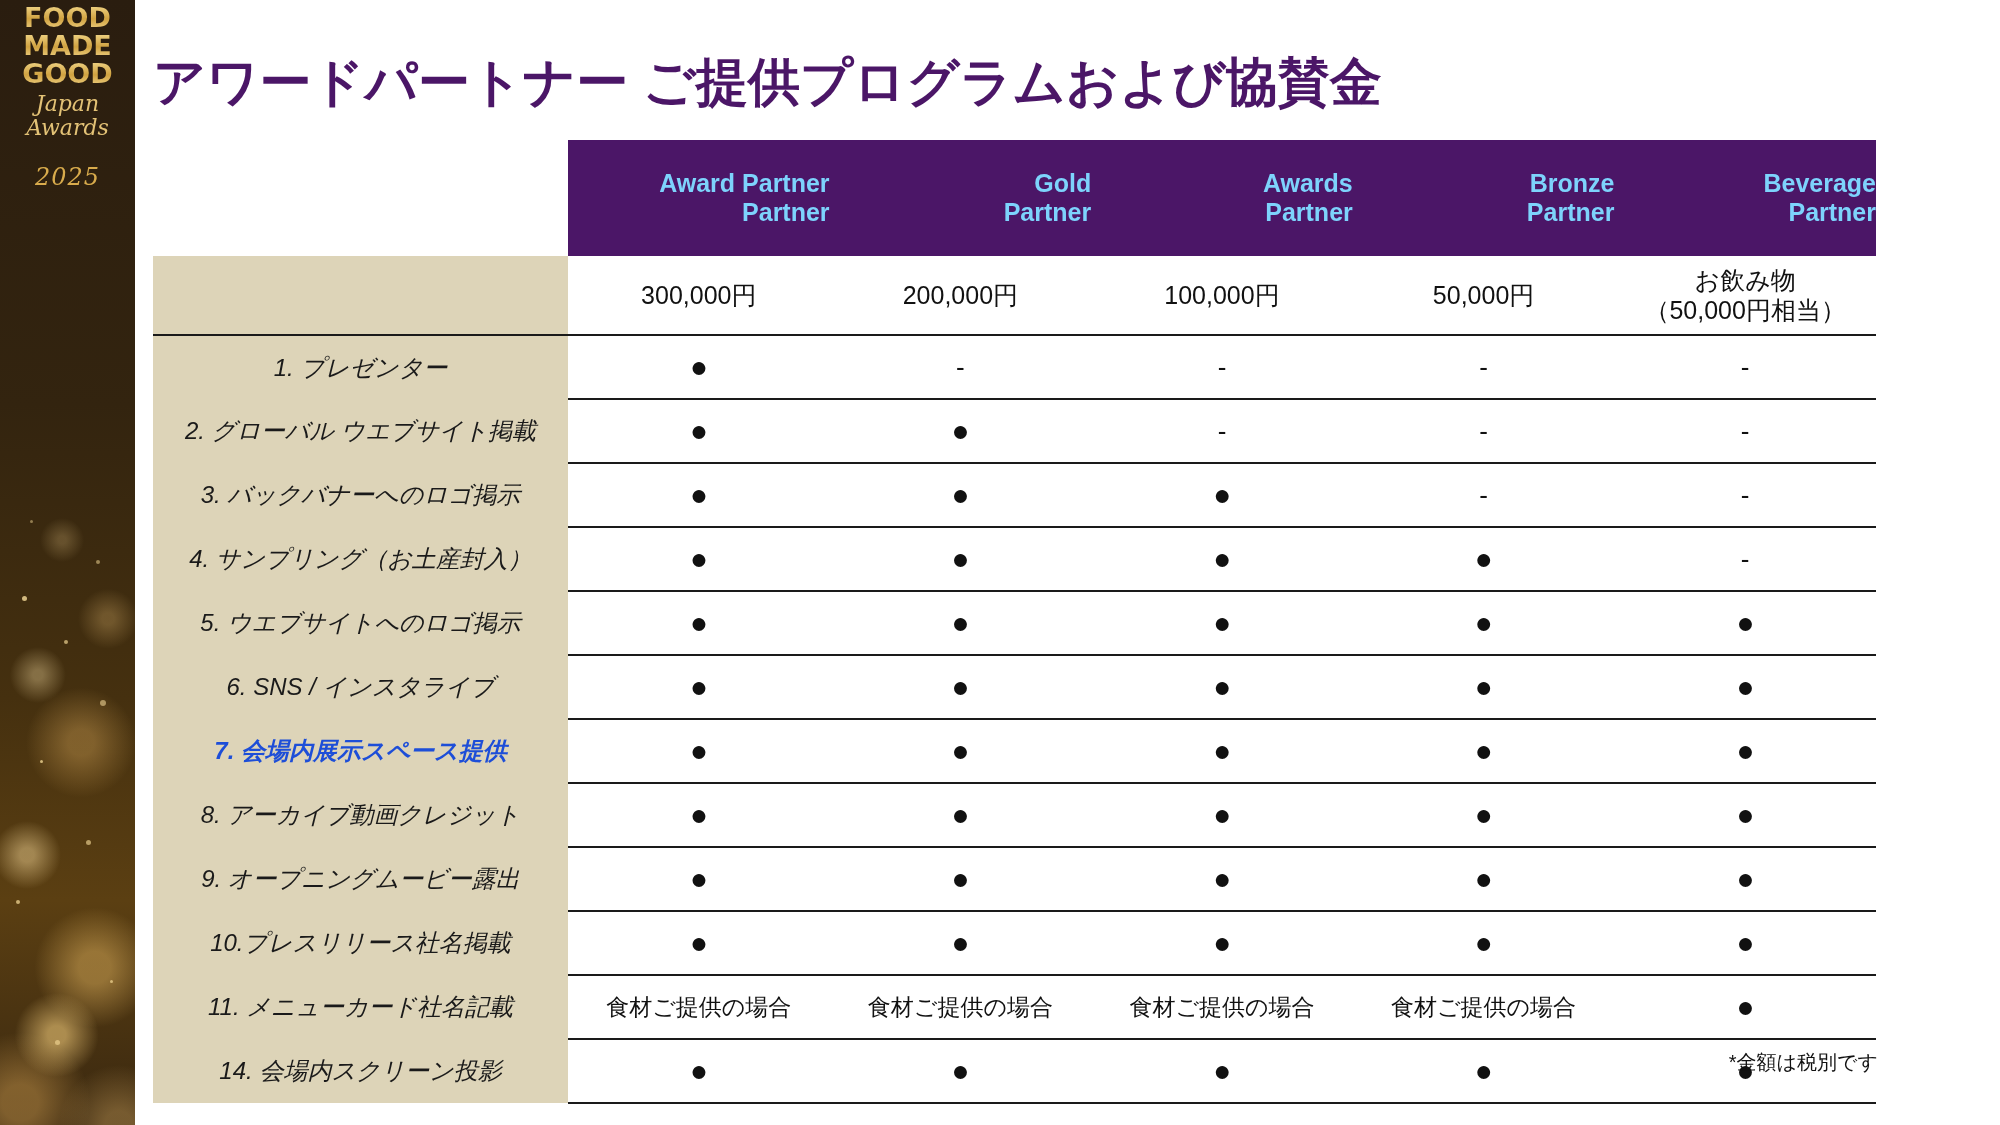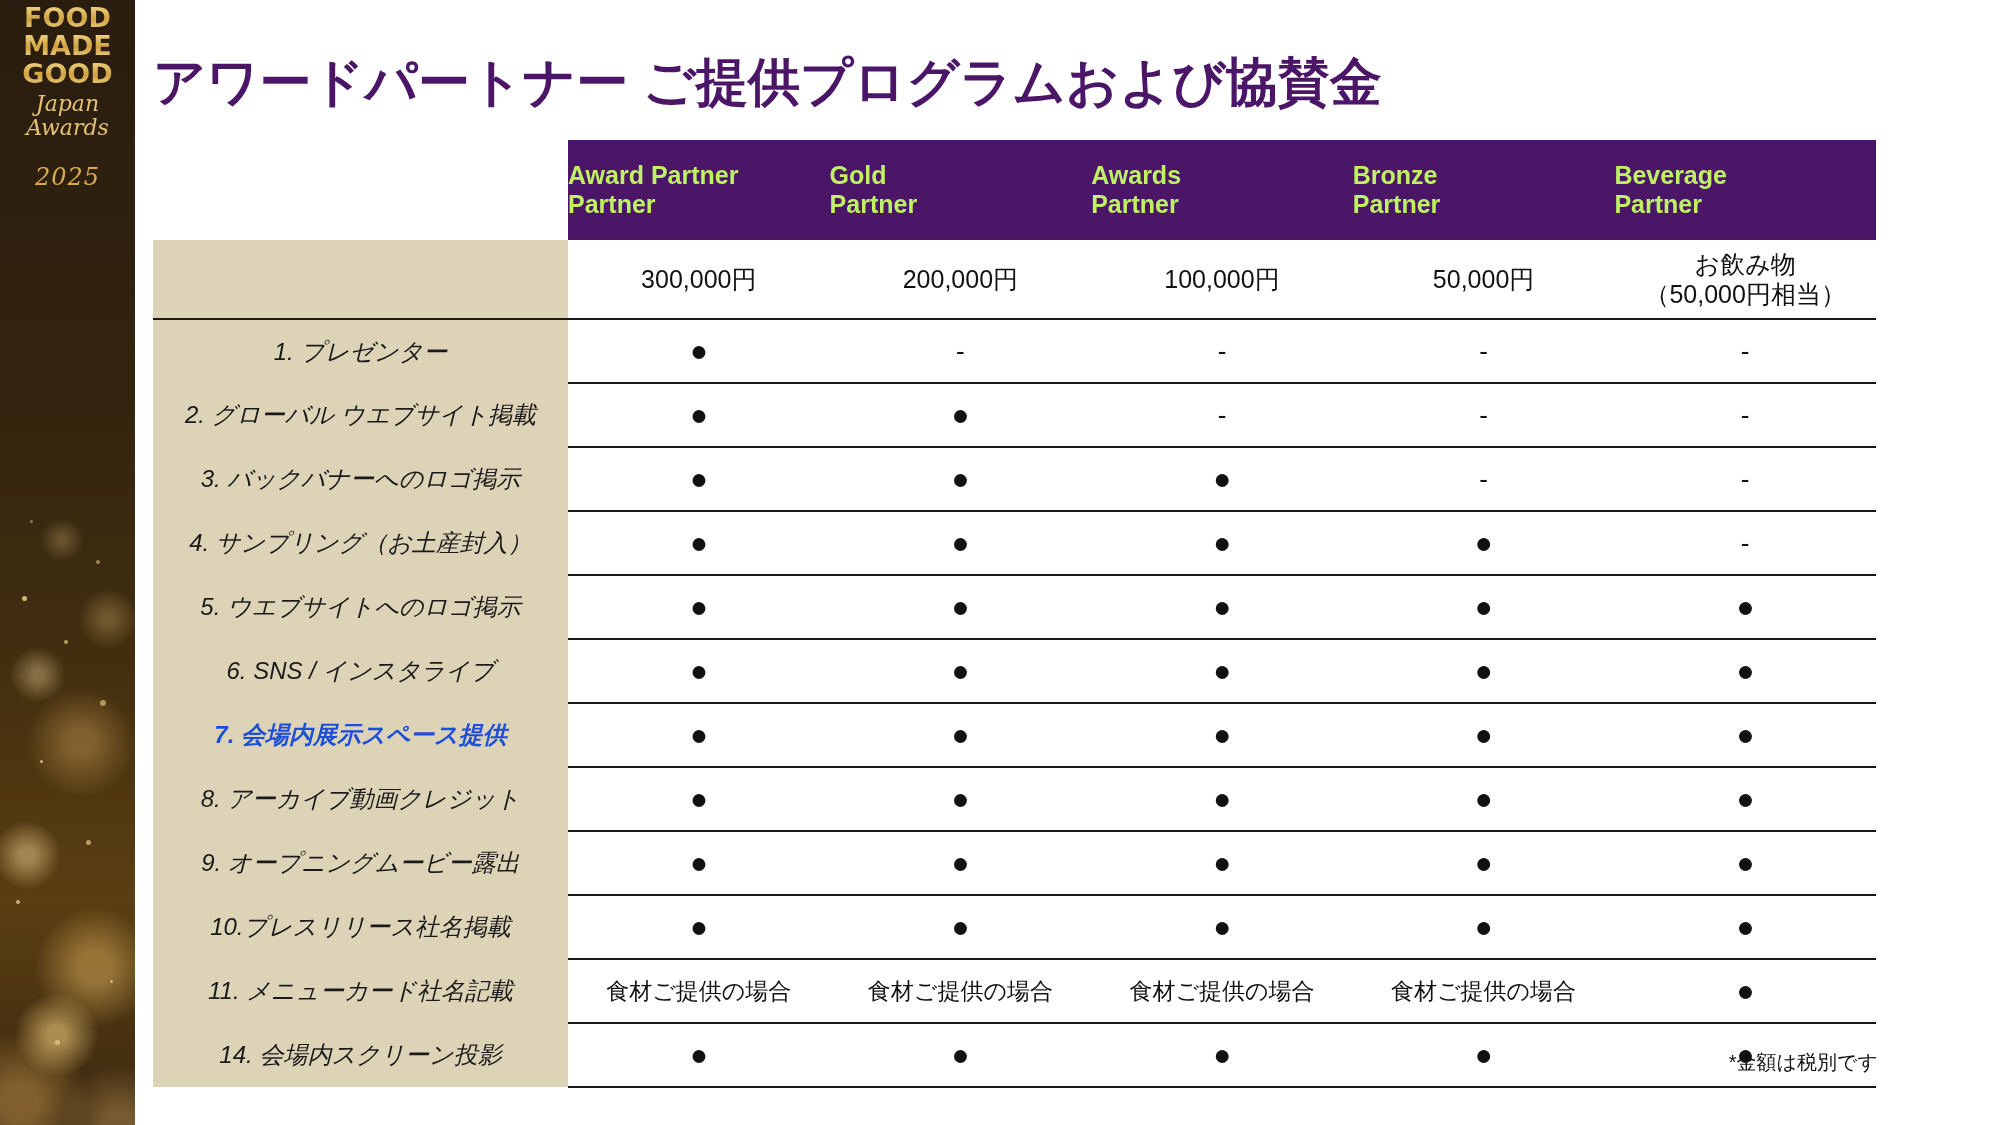--- a/index.html
+++ b/index.html
@@ -122,26 +122,26 @@
     margin: 0;
   }
 
   
   .hdr-spacer {
     background: #ffffff;
     border: none;
   }
   .hdr-cell {
     background: #4b1667;
-    color: #bef264;
+    color: #7dd3fc;
     font-size: 25px;
     font-weight: 700;
     line-height: 1.15;
-    text-align: left;
-    height: 100px;
+    text-align: right;
+    height: 116px;
     vertical-align: middle;
   }
 
   
   .price-label {
     background: #ddd4b8;
     border-bottom: 2px solid #1a1a1a;
   }
   .price-cell {
     background: #ffffff;

